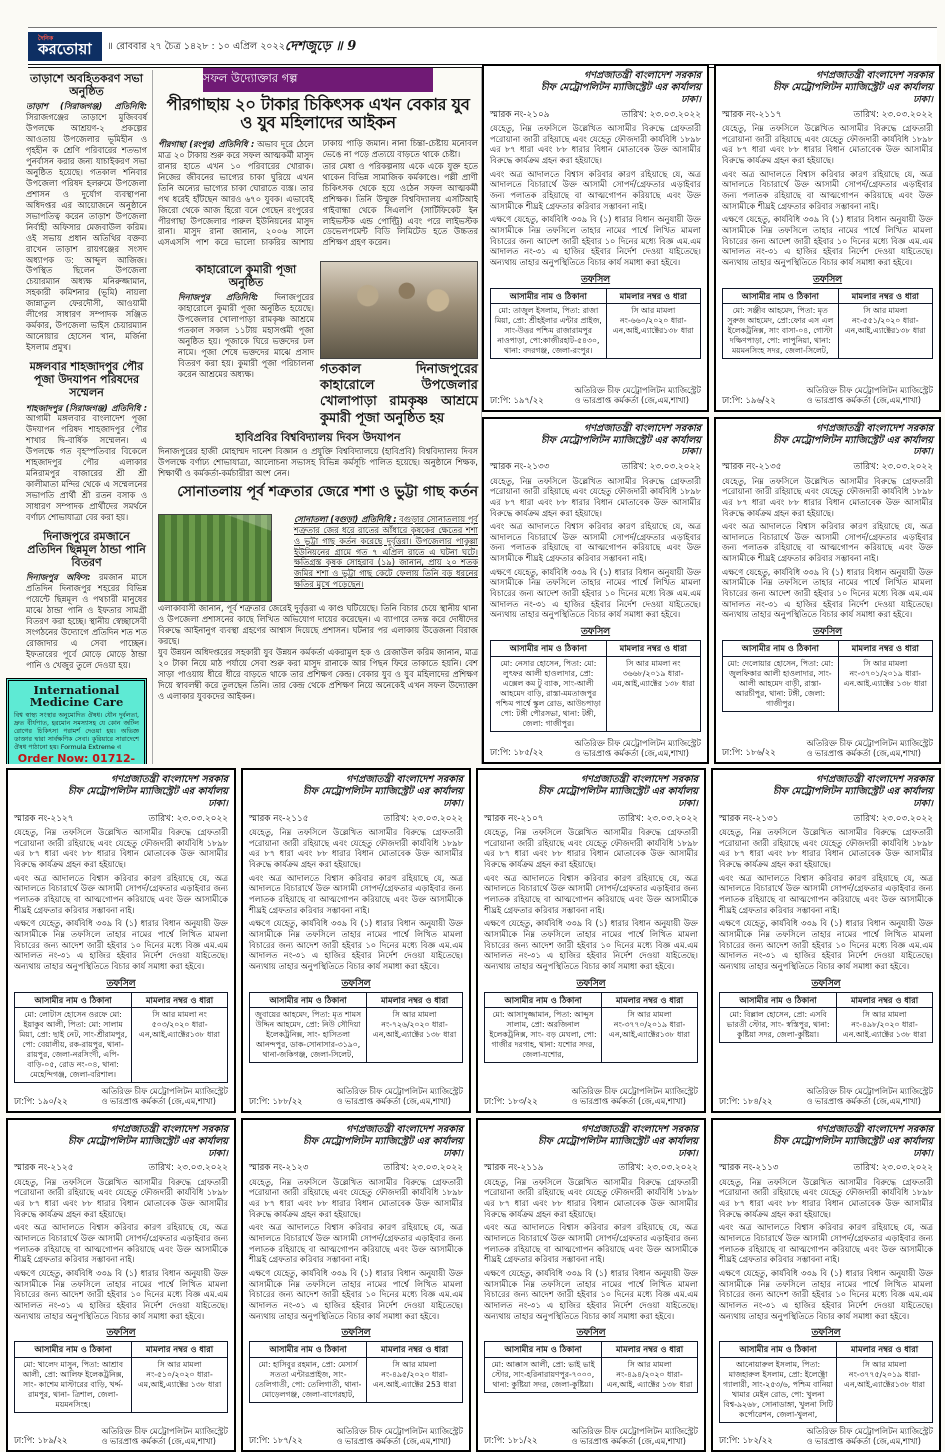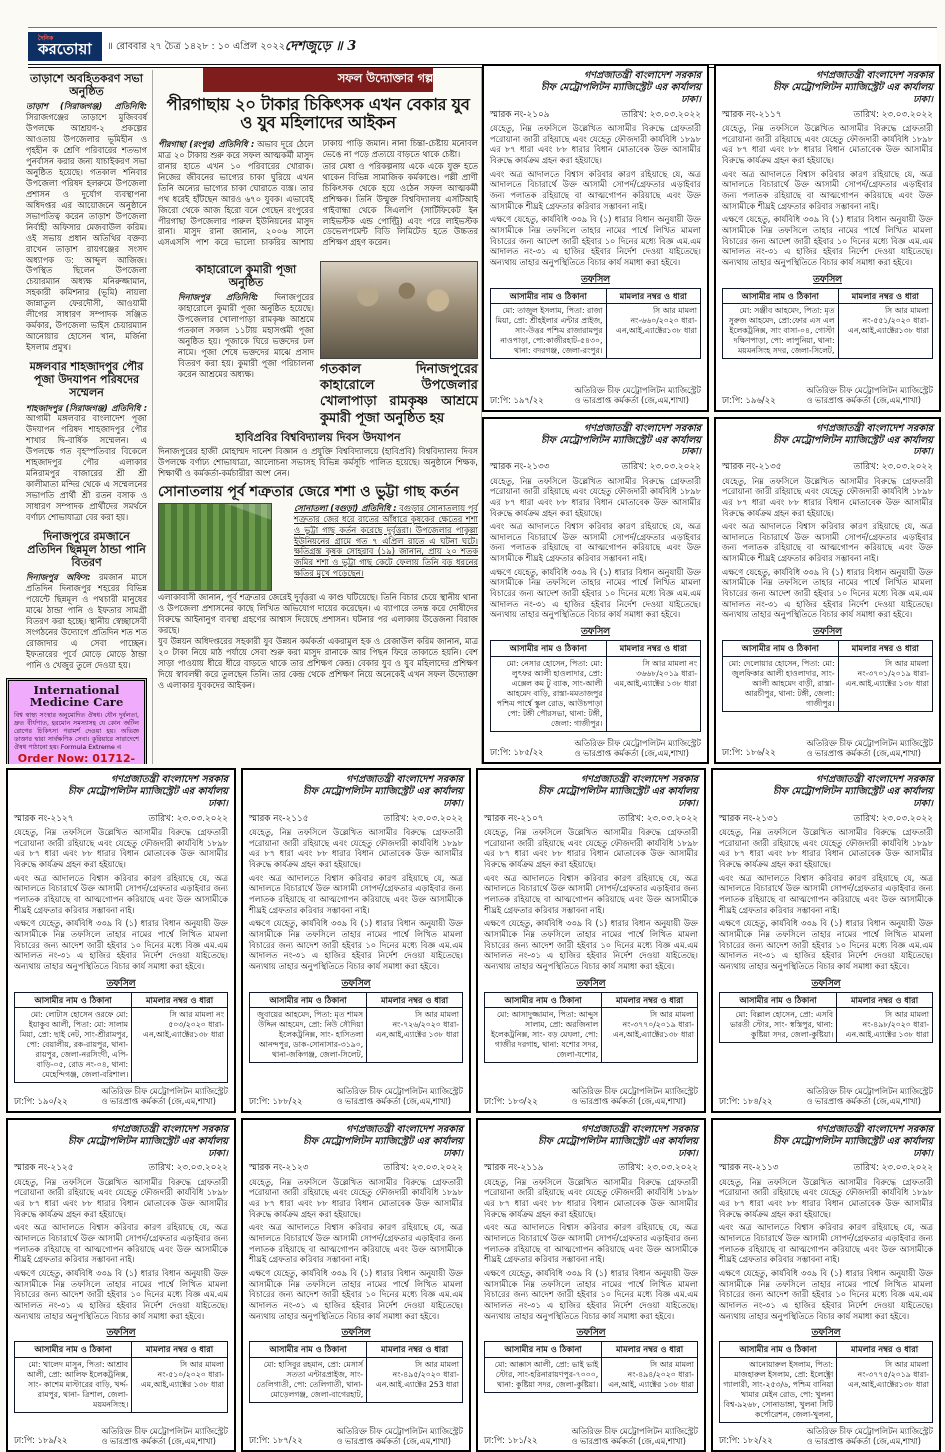--- a/index.html
+++ b/index.html
@@ -28,83 +28,83 @@
   .grid-top{position:absolute;left:482px;top:64px;width:459px;height:700px;
     display:grid;grid-template-columns:1fr 1fr;grid-template-rows:1fr 1fr;gap:5px;}
   .grid-bottom{position:absolute;left:6px;top:768px;width:935px;height:678px;
     display:grid;grid-template-columns:repeat(4,1fr);grid-template-rows:1fr 1fr;gap:5px;}
   
   .art{margin-bottom:7px;margin-left:20px;}
   .art h3{font-size:11px;line-height:1.2;text-align:center;margin:2px 0 3px;font-weight:bold;}
   .byline{font-weight:bold;font-style:italic;font-size:8.3px;}
   .body-txt{font-size:8.3px;line-height:1.32;text-align:justify;margin:1px 0 0;}
   
-  .kicker{width:72%;margin:0 auto 4px;background:#7f1d1d;color:#fff;
-    font-weight:bold;font-size:11.5px;text-align:right;padding:2px 0 3px;}
+  .kicker{width:72%;margin:0 auto 4px;background:#701a75;color:#fff;
+    font-weight:normal;font-size:11.5px;text-align:left;padding:2px 0 3px;}
   .feat-head{font-size:16.5px;font-weight:bold;text-align:center;
     line-height:1.12;letter-spacing:-.4px;margin:1px 0 5px;}
   .feat-cols{column-count:2;column-gap:9px;height:118px;overflow:hidden;margin-bottom:5px;}
   .mid-row{display:flex;gap:6px;margin-bottom:5px;}
   .mid-row .k-art{width:136px;flex:none;}
   .k-art h3{font-size:11px;}
   .photo-wrap{flex:1;}
   .photo1{height:96px;border:1px solid #444;
     background:
       radial-gradient(circle at 30% 35%, #b9a98c 0 8%, transparent 9%),
       radial-gradient(circle at 55% 30%, #8d7b60 0 7%, transparent 8%),
       radial-gradient(circle at 75% 40%, #c7b594 0 8%, transparent 9%),
       linear-gradient(180deg,#d8cfc0 0%,#9d8f78 45%,#5d5647 100%);}
   .caption{font-size:13px;font-weight:bold;line-height:1.25;margin-top:2px;text-align:justify;}
   .sub-head{font-size:11px;font-weight:bold;text-align:center;margin:3px 0 2px;line-height:1.2;}
-  .son-head{font-size:14px;font-weight:bold;text-align:left;line-height:1.2;margin:4px 0 3px;}
+  .son-head{font-size:14px;font-weight:bold;text-align:right;line-height:1.2;margin:4px 0 14px;}
   .son-row{display:flex;gap:22px;text-decoration:underline;}
   .photo2{width:112px;height:86px;flex:none;border:1px solid #444;
     background:
       linear-gradient(200deg, rgba(255,255,255,.25) 0 12%, transparent 13%),
       repeating-linear-gradient(90deg,#4d7a36 0 6px,#6b9a4a 6px 12px),
       linear-gradient(180deg,#a8c49a,#3f6a2e);}
   
-  .ad{border:3px double #000;padding:3px 5px;margin-top:4px;position:relative;background:#f0abfc;}
+  .ad{border:3px double #000;padding:3px 5px;margin-top:4px;position:relative;background:#5eead4;}
   .ad-title{font-family:"DejaVu Serif","Liberation Serif",serif;
     font-weight:bold;font-size:11.5px;text-align:center;line-height:1.1;}
   .ad-small{font-size:6.3px;line-height:1.25;text-align:justify;margin:2px 0;}
   .ad-order{color:#c31414;font-weight:bold;font-size:11px;text-align:center;margin:2px 0;}
   .ad-price{color:#c31414;font-weight:bold;font-size:9px;}
   
   .notice{border:2px solid #000;background:#fff;padding:3px 6px 4px;
     display:flex;flex-direction:column;overflow:hidden;font-size:8.2px;line-height:1.3;}
   .n-gov{text-align:right;font-weight:bold;font-style:italic;margin-bottom:2px;}
   .n-gov .g1{font-size:9.6px;}
   .n-gov .g2{font-size:9.6px;}
   .n-gov .g3{font-size:9px;}
   .n-memo{display:flex;justify-content:space-between;font-size:8.8px;margin:1px 0 3px;}
   .notice p{margin:0 0 3px;text-align:justify;}
   .n-tafsil{text-align:center;font-weight:bold;text-decoration:underline;
     font-size:9.2px;margin:2px 0 3px;}
   .notice table{border-collapse:collapse;width:100%;}
   .notice th,.notice td{border:1px solid #0f172a;padding:2px 3px;vertical-align:top;}
   .notice th{font-size:8.2px;text-align:center;font-weight:bold;}
-  .notice td{font-size:7.7px;line-height:1.3;text-align:right;}
+  .notice td{font-size:7.7px;line-height:1.3;text-align:center;}
   .notice td:first-child{width:55%;}
   .n-footer{margin-top:auto;display:flex;justify-content:space-between;
     align-items:flex-end;font-size:8.4px;padding-top:3px;}
   .n-sign{text-align:left;font-size:8.2px;line-height:1.25;}
 </style>
 </head>
 <body>
 
 <div class="mast">
   <div class="mast-left">
     <div class="logo-box">
       <span class="logo-top">দৈনিক</span>
       <span>করতোয়া</span>
     </div>
     <span class="mast-date">রোববার ২৭ চৈত্র ১৪২৮ : ১০ এপ্রিল ২০২২</span>
   </div>
-  <div class="mast-right">দেশজুড়ে ॥ 3</div>
+  <div class="mast-right">দেশজুড়ে ॥ 9</div>
 </div>
 
 <div class="col-left">
   <div id="left-articles">
   <div class="art">
     <h3>তাড়াশে অবহিতকরণ সভা অনুষ্ঠিত</h3>
     <p class="body-txt"><span class="byline">তাড়াশ (সিরাজগঞ্জ) প্রতিনিধি: </span>
       <span>সিরাজগঞ্জের তাড়াশে মুজিববর্ষ উপলক্ষে আশ্রয়ণ-২ প্রকল্পের আওতায় উপজেলার ভূমিহীন ও গৃহহীন ক শ্রেণি পরিবারের শতভাগ পুনর্বাসন করার জন্য যাচাইকরণ সভা অনুষ্ঠিত হয়েছে। গতকাল শনিবার উপজেলা পরিষদ হলরুমে উপজেলা প্রশাসন ও দুর্যোগ ব্যবস্থাপনা অধিদপ্তর এর আয়োজনে অনুষ্ঠানে সভাপতিত্ব করেন তাড়াশ উপজেলা নির্বাহী অফিসার মেজবাউল করিম। ওই সভায় প্রধান অতিথির বক্তব্য রাখেন তাড়াশ রায়গঞ্জের সংসদ অধ্যাপক ড: আব্দুল আজিজ। উপস্থিত ছিলেন উপজেলা চেয়ারম্যান অধ্যক্ষ মনিরুজ্জামান, সহকারী কমিশনার (ভূমি) নায়লা জান্নাতুল ফেরদৌসী, আওয়ামী লীগের সাধারণ সম্পাদক সঞ্জিত কর্মকার, উপজেলা ভাইস চেয়ারম্যান আনোয়ার হোসেন খান, মর্জিনা ইসলাম প্রমুখ।</span></p>
   </div>
 

